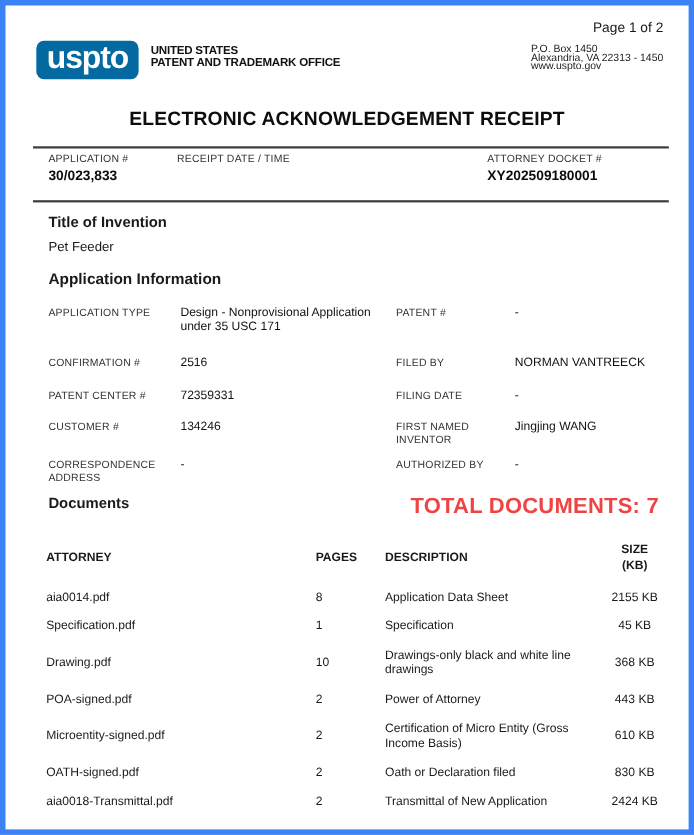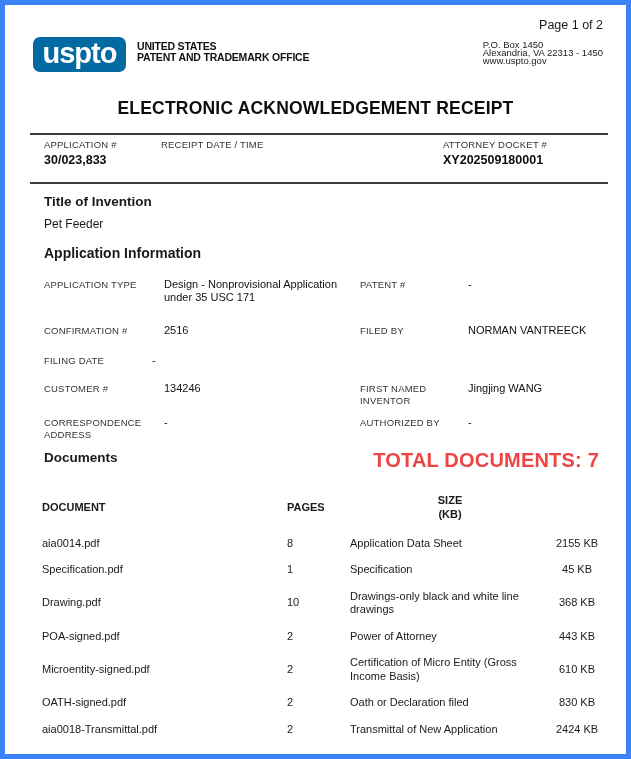--- a/index.html
+++ b/index.html
@@ -161,20 +161,24 @@
         <div class="f-label">CONFIRMATION #</div>
         <div class="f-value">2516</div>
       </div>
       <div class="field-pair">
         <div class="f-label f-label-r">FILED BY</div>
         <div class="f-value">NORMAN VANTREECK</div>
       </div>
     </div>
 
     <div class="field-row field-row-2">
+      <div class="field-pair pair-left">
+        <div class="f-label">PATENT CENTER #</div>
+        <div class="f-value">72359331</div>
+      </div>
       <div class="field-pair">
         <div class="f-label f-label-r">FILING DATE</div>
         <div class="f-value">-</div>
       </div>
     </div>
 
     <div class="field-row field-row-3">
       <div class="field-pair pair-left">
         <div class="f-label">CUSTOMER #</div>
         <div class="f-value">134246</div>
@@ -195,22 +199,23 @@
         <div class="f-value">-</div>
       </div>
     </div>
   </div>
 
   <div class="docs-heading">Documents</div>
   <div class="docs-total">TOTAL DOCUMENTS: 7</div>
 
   <div class="doc-table">
     <div class="doc-row doc-head">
-      <div>DOCUMENT</div>
+      <div>ATTORNEY</div>
       <div>PAGES</div>
+      <div>DESCRIPTION</div>
       <div class="cell-size size-head">
         <div>SIZE</div>
         <div>(KB)</div>
       </div>
     </div>
 
     <div class="doc-row">
       <div class="cell-doc">aia0014.pdf</div>
       <div class="cell-pages">8</div>
       <div class="cell-desc"><span>Application Data Sheet</span></div>

